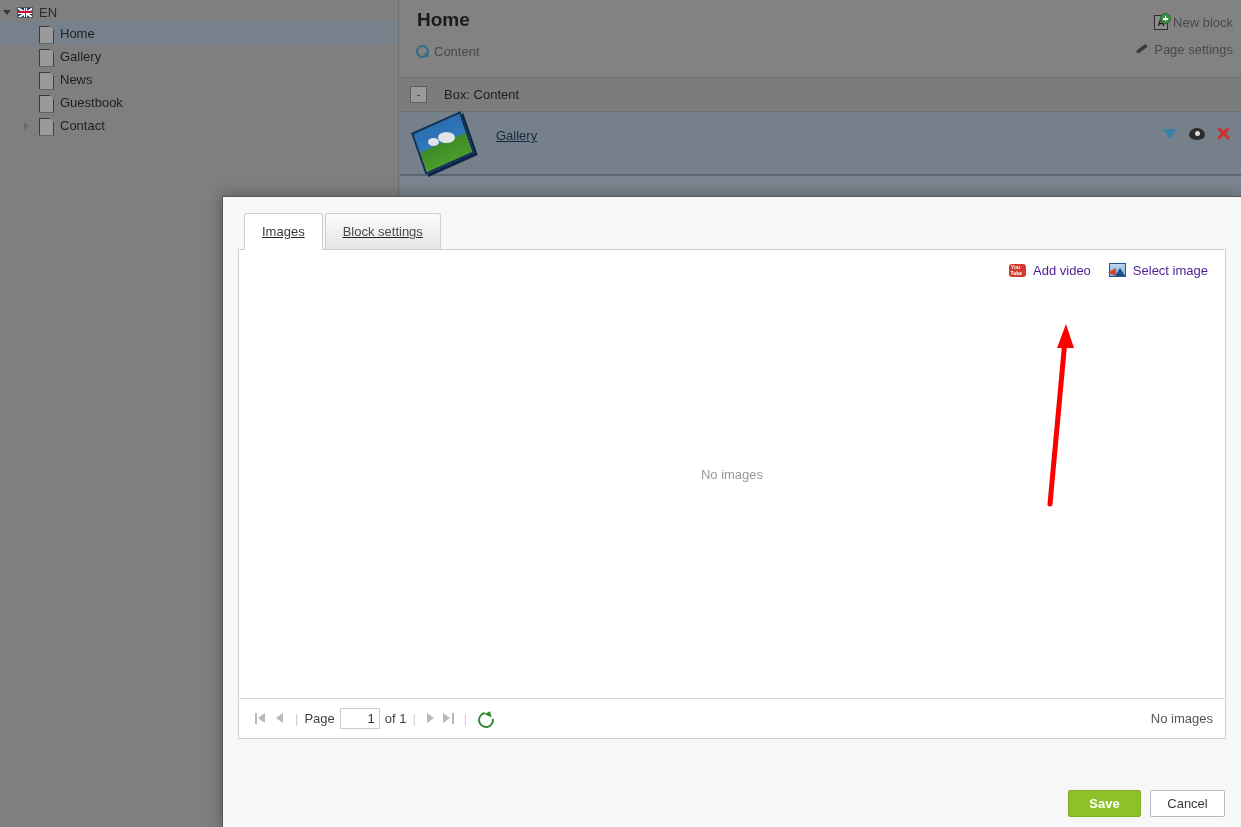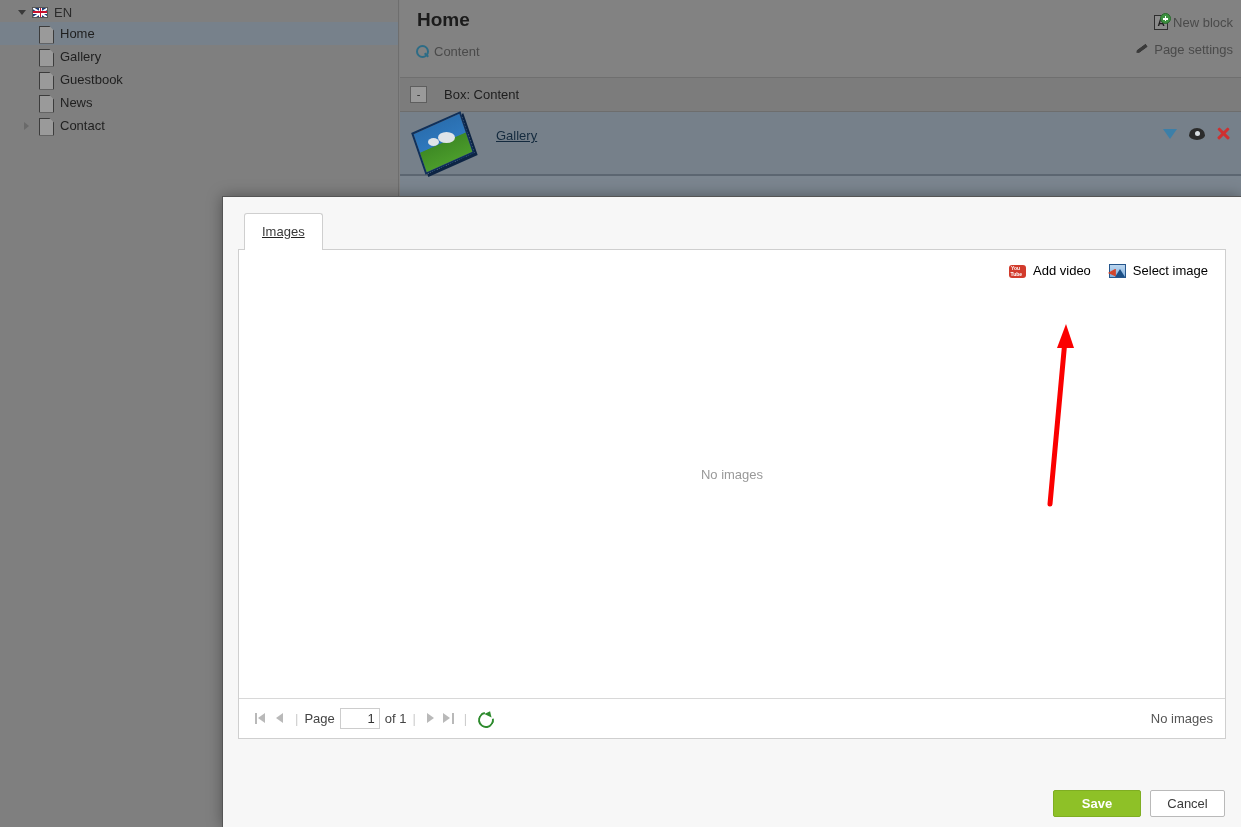--- a/index.html
+++ b/index.html
@@ -68,21 +68,21 @@
   }
   .plus-badge::before, .plus-badge::after {
     content: ""; position: absolute; background: #fff;
   }
   .plus-badge::before { left: 2px; top: 4px; width: 5px; height: 1.5px; }
   .plus-badge::after  { left: 3.8px; top: 2.2px; width: 1.5px; height: 5px; }
 
   
   #lang-row {
     display: flex; align-items: center; gap: 6px;
-    height: 20px; padding-left: 18px; margin-top: 2px;
+    height: 20px; padding-left: 3px; margin-top: 2px;
   }
   .tri {
     width: 0; height: 0; display: inline-block;
     border-left: 4px solid transparent;
     border-right: 4px solid transparent;
   }
   .tri-down { border-top: 5px solid #3a3a3a; }
   .tri-right {
     border-left: 5px solid #6a6a6a;
     border-top: 4px solid transparent;
@@ -300,22 +300,22 @@
     border: 1px solid #cfcfcf;
   }
   #panel-toolbar {
     position: relative;
     height: 40px;
     display: flex; align-items: center; justify-content: flex-end;
     gap: 18px;
     padding-right: 17px;
   }
   .tool-btn {
-    display: inline-flex; align-items: flex-end; gap: 7px;
-    font-size: 13px; color: #000000; cursor: pointer; white-space: nowrap;
+    display: inline-flex; align-items: center; gap: 7px;
+    font-size: 13px; color: #4c1d95; cursor: pointer; white-space: nowrap;
   }
   .yt-icon {
     width: 17px; height: 13px; border-radius: 3px; background: #d23b2c;
     position: relative; flex: 0 0 auto;
   }
   .yt-icon::before {
     content: "You"; position: absolute; left: 2px; top: 0px;
     font-size: 5px; color: #fff; font-weight: bold; line-height: 6px;
   }
   .yt-icon::after {
@@ -395,21 +395,21 @@
     margin-left: auto;
     font-size: 13px; color: #555;
   }
 
   #modal-actions {
     position: absolute; right: 16px; bottom: 0;
     height: 48px;
     display: flex; align-items: center; gap: 9px;
   }
   #save-button {
-    width: 88px; height: 27px;
+    width: 73px; height: 27px;
     background: #8ec127; border: 1px solid #7fae22; border-radius: 2px;
     color: #fff; font-size: 13px; font-weight: bold;
     cursor: pointer;
     font-family: "Liberation Sans", sans-serif;
   }
   #cancel-button {
     width: 75px; height: 27px;
     background: #fff; border: 1px solid #b9b9b9; border-radius: 2px;
     color: #3a3a3a; font-size: 13px;
     cursor: pointer;
@@ -449,26 +449,26 @@
       <span>Home</span>
     </div>
     <div class="tree-item">
       <span class="twisty"></span>
       <span class="doc-icon light"></span>
       <span>Gallery</span>
     </div>
     <div class="tree-item">
       <span class="twisty"></span>
       <span class="doc-icon light"></span>
-      <span>Guestbook</span>
+      <span>News</span>
     </div>
     <div class="tree-item">
       <span class="twisty"></span>
       <span class="doc-icon light"></span>
-      <span>News</span>
+      <span>Guestbook</span>
     </div>
     <div class="tree-item">
       <span class="twisty">
           <span class="tri tri-right"></span>
         </span>
       <span class="doc-icon light"></span>
       <span>Contact</span>
     </div>
   </div>
 
@@ -512,20 +512,23 @@
     </div>
     <div id="block-body"></div>
   </div>
 
   <div id="modal">
 
     <div id="tabs">
       <div class="tab active">
         <span>Images</span>
       </div>
+      <div class="tab">
+        <span>Block settings</span>
+      </div>
     </div>
 
     <div id="panel">
       <div id="panel-toolbar">
         <span class="tool-btn">
           <span class="yt-icon"></span>
           <span>Add video</span>
         </span>
         <span class="tool-btn">
           <span class="img-sel-icon"></span>

